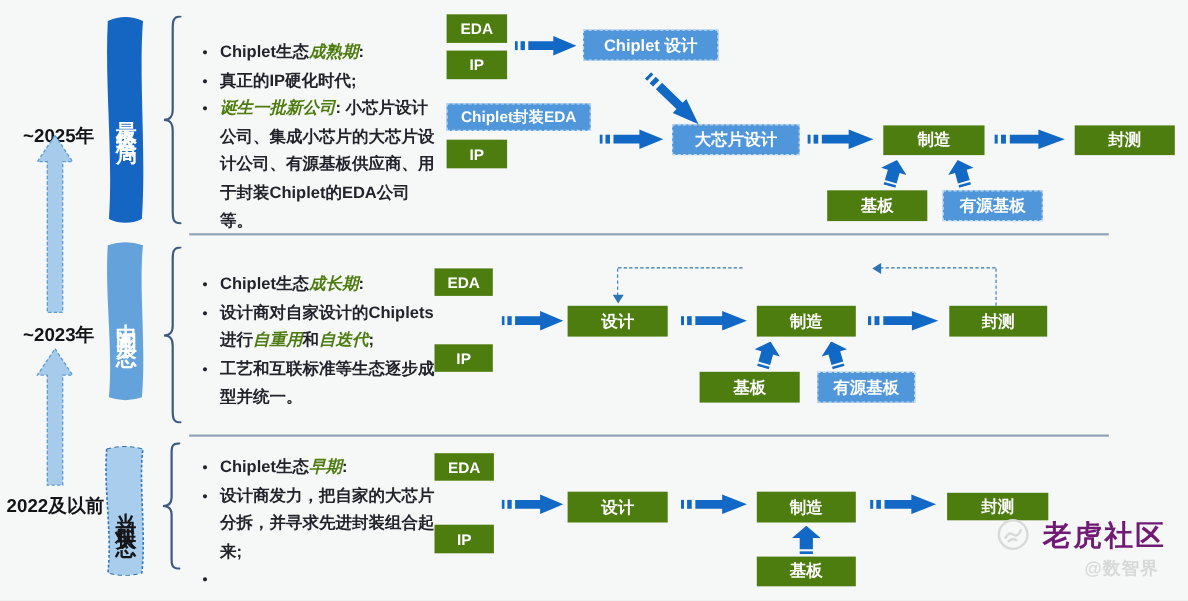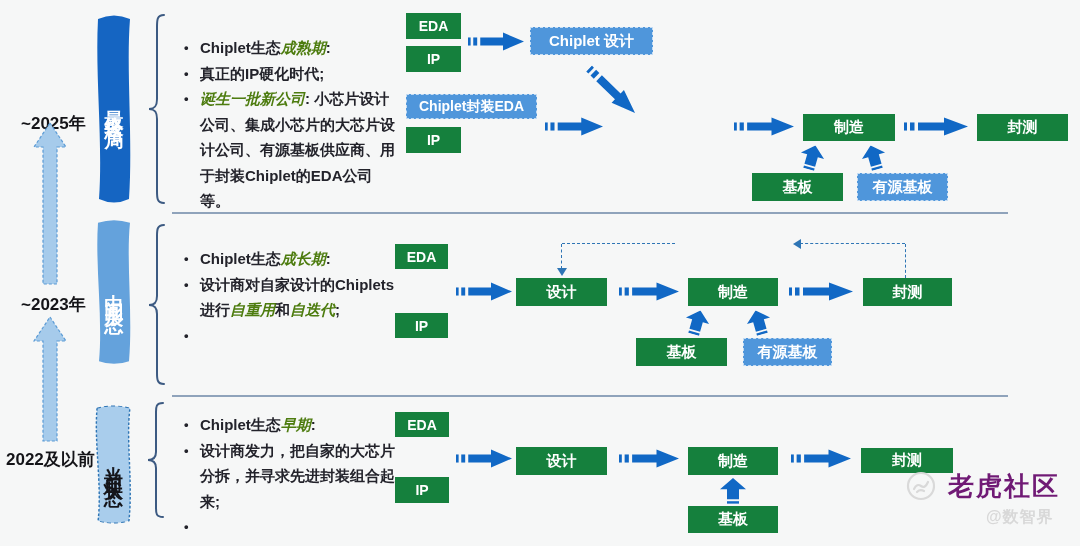--- a/index.html
+++ b/index.html
@@ -35,21 +35,21 @@
   .bullets{position:absolute;font-size:15px;line-height:25.5px;color:#23232b;font-weight:600;}
   .bullet{position:relative;padding-left:17px;word-break:break-all;}
   .bullet .dot{position:absolute;left:1px;top:0;font-size:13px;color:#23232b;}
   .bullet .hl{color:#4d7c0f;font-weight:700;font-style:italic;}
   
   .bx{
     position:absolute;display:flex;align-items:center;justify-content:center;
     color:#fff;font-weight:700;font-size:15px;white-space:nowrap;box-sizing:border-box;
   }
   .bx.latin{font-size:14px;}
-  .bx.dark{background:#15803d;}
+  .bx.dark{background:#4d7c0f;}
   .bx.med{background:#4f96db;border:1.6px dashed #c4dcf3;}
   
   .sar{position:absolute;color:#1168c5;}
   .sar svg{width:100%;height:100%;display:block;}
   .sar svg *{fill:currentColor;}
   .uar{position:absolute;color:#1168c5;}
   .uar svg{width:100%;height:100%;display:block;}
   .uar svg *{fill:currentColor;}
   
   .dash-h{position:absolute;border-top:1.6px dashed #2e75b5;height:0;}
@@ -113,21 +113,21 @@
   </svg>
 
   <div class="bullets" style="left:183px;top:35px;width:212px;">
       <div class="bullet"><span class="dot">•</span><span>Chiplet生态</span><span class="hl">成熟期</span><span>:</span></div>
       <div class="bullet"><span class="dot">•</span><span>真正的IP硬化时代;</span></div>
       <div class="bullet"><span class="dot">•</span><span class="hl">诞生一批新公司</span><span>: 小芯片设计公司、集成小芯片的大芯片设计公司、有源基板供应商、用于封装Chiplet的EDA公司等。</span></div>
     </div>
   <div class="bullets" style="left:183px;top:246px;width:214px;">
       <div class="bullet"><span class="dot">•</span><span>Chiplet生态</span><span class="hl">成长期</span><span>:</span></div>
       <div class="bullet"><span class="dot">•</span><span>设计商对自家设计的Chiplets进行</span><span class="hl">自重用</span><span>和</span><span class="hl">自迭代</span><span>;</span></div>
-      <div class="bullet"><span class="dot">•</span></div>
+      <div class="bullet"><span class="dot">•</span><span>工艺和互联标准等生态逐步成型并统一。</span></div>
     </div>
   <div class="bullets" style="left:183px;top:412px;width:212px;">
       <div class="bullet"><span class="dot">•</span><span>Chiplet生态</span><span class="hl">早期</span><span>:</span></div>
       <div class="bullet"><span class="dot">•</span><span>设计商发力，把自家的大芯片分拆，并寻求先进封装组合起来;</span></div>
       <div class="bullet"><span class="dot">•</span></div>
     </div>
 
   <div class="divider" style="top:212px;"></div>
   <div class="divider" style="top:395px;"></div>
 
@@ -150,20 +150,21 @@
     </div>
   <div class="bx med latin" style="left:406px;top:94px;width:131px;height:25px;">Chiplet封装EDA</div>
   <div class="bx dark latin" style="left:406px;top:127px;width:55px;height:26px;">IP</div>
   <div class="sar" style="left:545px;top:116px;width:58px;height:21px;">
       <svg viewBox="0 0 64 26" preserveAspectRatio="none">
         <rect x="0" y="8" width="3" height="10"></rect>
         <rect x="6" y="8" width="4.5" height="10"></rect>
         <polygon points="14,8 40,8 40,2 64,13 40,24 40,18 14,18"></polygon>
       </svg>
     </div>
+  <div class="bx med" style="left:611px;top:113px;width:116px;height:28px;">大芯片设计</div>
   <div class="sar" style="left:734px;top:116px;width:60px;height:21px;">
       <svg viewBox="0 0 64 26" preserveAspectRatio="none">
         <rect x="0" y="8" width="3" height="10"></rect>
         <rect x="6" y="8" width="4.5" height="10"></rect>
         <polygon points="14,8 40,8 40,2 64,13 40,24 40,18 14,18"></polygon>
       </svg>
     </div>
   <div class="bx dark" style="left:803px;top:114px;width:92px;height:27px;">制造</div>
   <div class="sar" style="left:904px;top:116px;width:64px;height:21px;">
       <svg viewBox="0 0 64 26" preserveAspectRatio="none">

